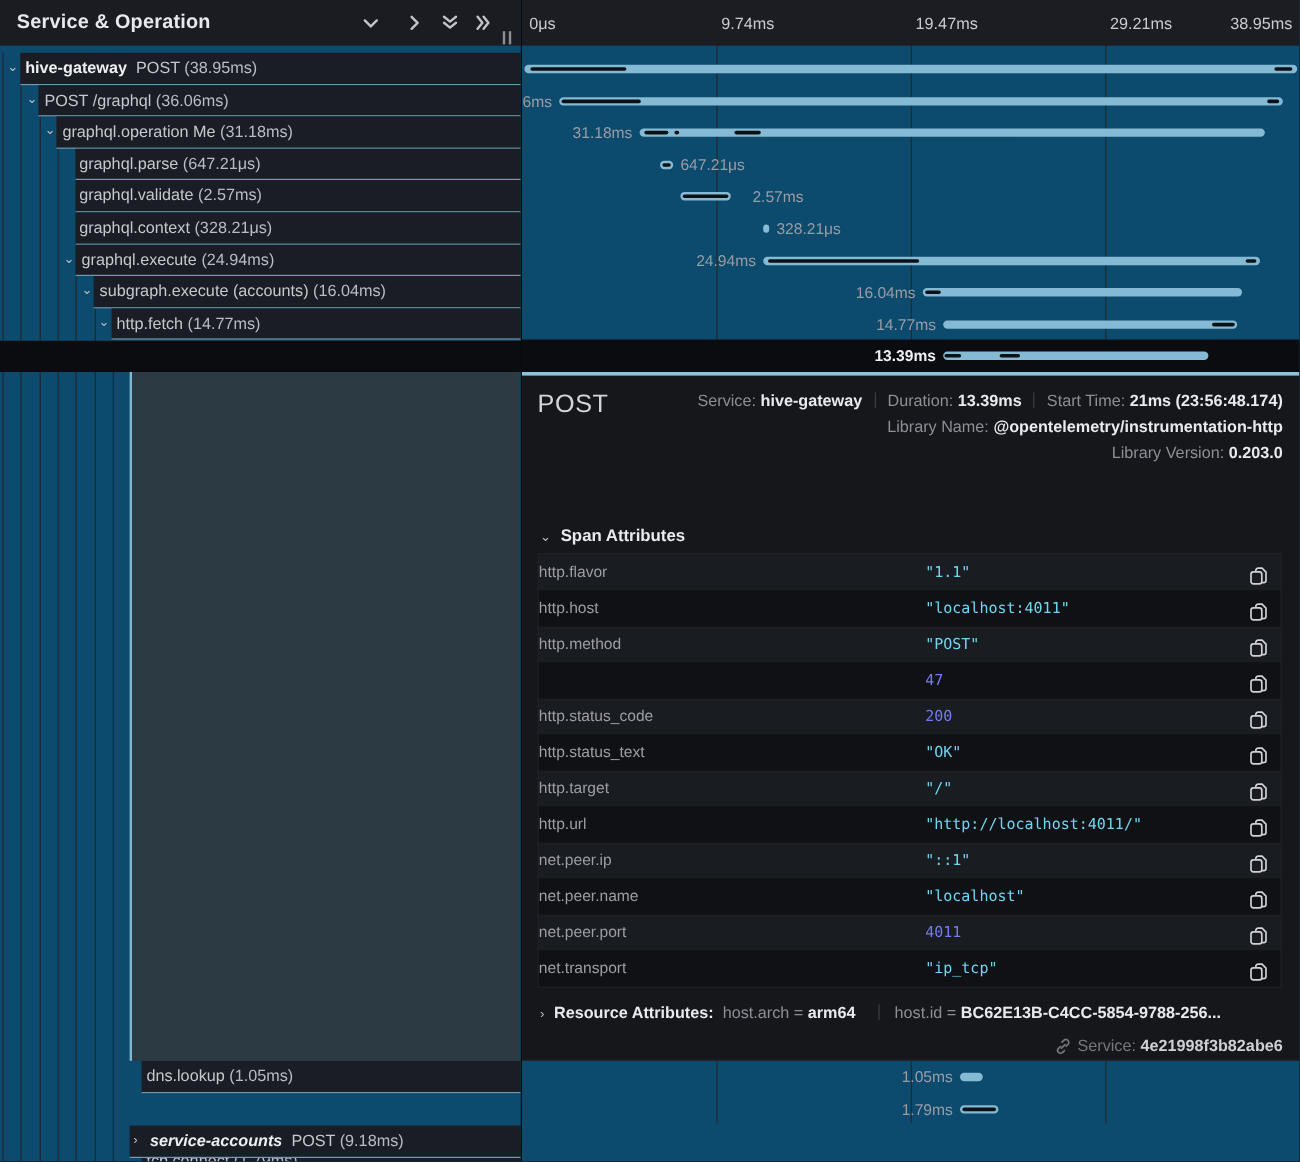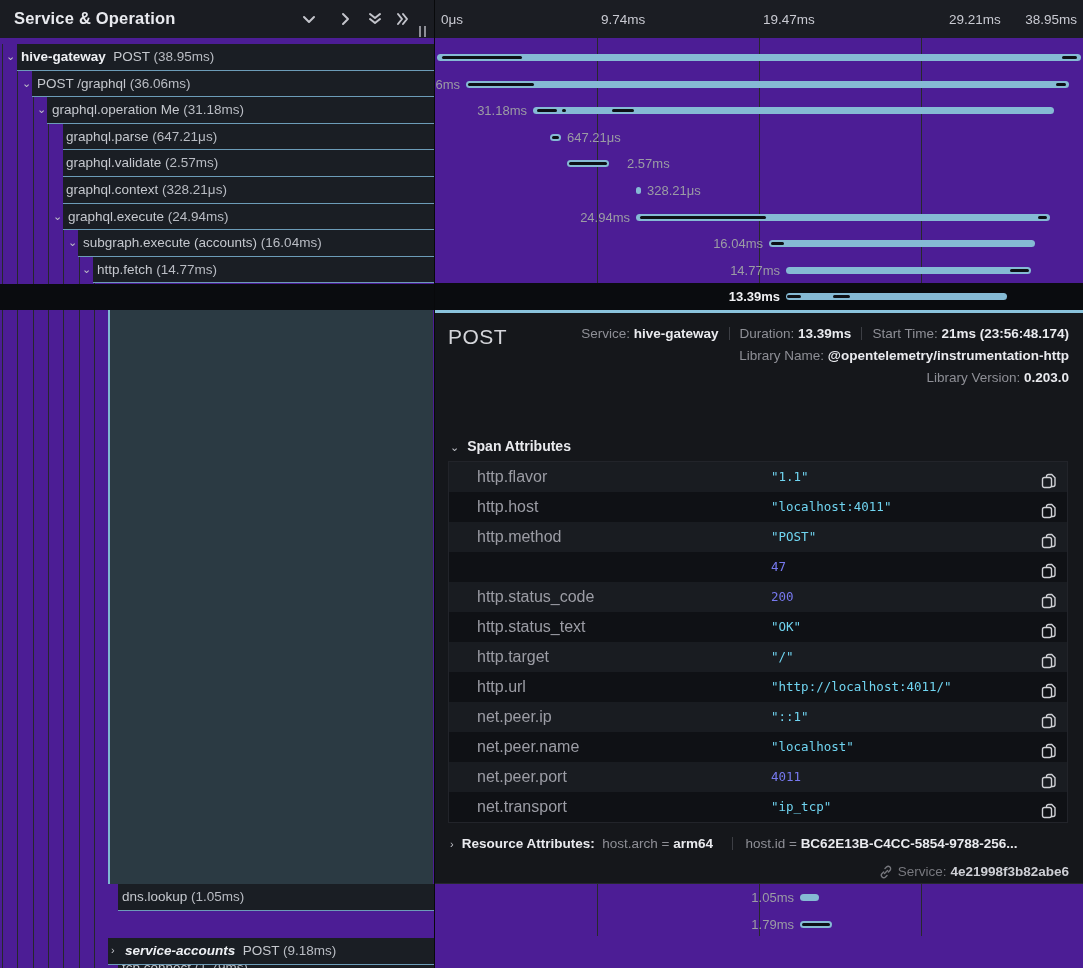--- a/index.html
+++ b/index.html
@@ -1,16 +1,16 @@
 <!DOCTYPE html>
 <html><head>
 <meta charset="utf-8">
 <style>
   html,body{margin:0;padding:0;background:#131519;}
-  #app{position:relative;width:1083px;height:968px;background:#4c1d95;overflow:hidden;
+  #app{position:relative;width:1083px;height:968px;background:#0c4a6e;overflow:hidden;
        font-family:"Liberation Sans",sans-serif;-webkit-font-smoothing:antialiased;}
   .abs{position:absolute;}
   
   #left-pane{left:0;top:0;width:434px;height:968px;overflow:hidden;}
   #left-header{left:0;top:0;width:434px;height:38px;background:#1a1c22;}
   #left-title{left:14px;top:9px;font-size:16.5px;font-weight:700;color:#e8e9ee;letter-spacing:.2px;}
   .hdr-icon{top:11px;width:18px;height:16px;color:#c3c4cb;cursor:pointer;}
   .hdr-icon svg{display:block;}
   #grip{left:419px;top:26px;width:10px;height:11px;}
   #grip i{position:absolute;top:0;width:2px;height:11px;background:#8e8f96;}
@@ -49,21 +49,21 @@
   #meta{right:14px;top:10px;text-align:right;font-size:13.5px;line-height:22px;color:#8e8f96;}
   #meta b{color:#e9eaee;font-weight:700;}
   #meta .mkey{color:#8e8f96;}
   #meta .sep{display:inline-block;width:1px;height:13px;background:#3c3e44;margin:0 10px;vertical-align:-2px;}
   #attrs-header{left:15px;top:125px;font-size:14px;color:#e9eaee;font-weight:700;cursor:pointer;}
   #attrs-header .chev{font-weight:400;color:#c0c2c8;font-size:11px;margin-right:8px;}
   #attr-table{left:13px;top:148px;width:620px;border:1px solid #22242a;box-sizing:border-box;}
   .arow{position:relative;height:30px;line-height:30px;}
   .arow.odd{background:#191c21;}
   .arow.even{background:#0f1115;}
-  .akey{position:absolute;left:28px;font-size:16px;color:#9c9da5;}
+  .akey{position:absolute;left:0;font-size:13px;color:#9c9da5;}
   .aval{position:absolute;left:322px;font-family:"DejaVu Sans Mono",monospace;font-size:12.5px;}
   .aval.string{color:#70d5f1;}
   .aval.number{color:#7779ef;}
   .copy-btn{position:absolute;right:10px;top:7px;width:16px;height:16px;color:#d0d1d6;cursor:pointer;}
   #resource-line{left:15px;top:523px;width:620px;font-size:13.5px;color:#8e8f96;white-space:nowrap;}
   #resource-line .chev{color:#c0c2c8;font-size:11px;margin-right:8px;cursor:pointer;}
   #resource-line b{color:#e9eaee;font-weight:700;}
   #resource-line .rsep{display:inline-block;width:1px;height:13px;background:#3c3e44;margin:0 12px;vertical-align:-2px;}
   #spanid-line{right:14px;top:551px;font-size:13.5px;color:#77787e;}
   #spanid-line b{color:#cfd0d6;font-weight:700;}
@@ -183,21 +183,21 @@
   <div id="right-pane" class="abs">
     <div id="grid-layer">
         <div class="abs gridline" style="left: 162px;"></div>
         <div class="abs gridline" style="left: 324px;"></div>
         <div class="abs gridline" style="left: 486px;"></div>
       </div>
     <div id="time-header" class="abs">
         <div class="abs tick" style="left: 6px;">0μs</div>
         <div class="abs tick" style="left: 166px;">9.74ms</div>
         <div class="abs tick" style="left: 328px;">19.47ms</div>
-        <div class="abs tick" style="left: 490px; margin-left: 24px;">29.21ms</div>
+        <div class="abs tick" style="left: 490px;">29.21ms</div>
         <div class="abs tick" style="right: 6px;">38.95ms</div>
       </div>
     <div id="bar-rows">
         <div class="abs brow" style="top: 44px;">
           <div class="bar" style="left: 2px; width: 644px;">
             <div class="stripe" style="left: 5px; width: 80px;"></div>
             <div class="stripe" style="left: 625px; width: 15px;"></div>
           </div>
         </div>
         <div class="abs brow" style="top: 70.6px;">

